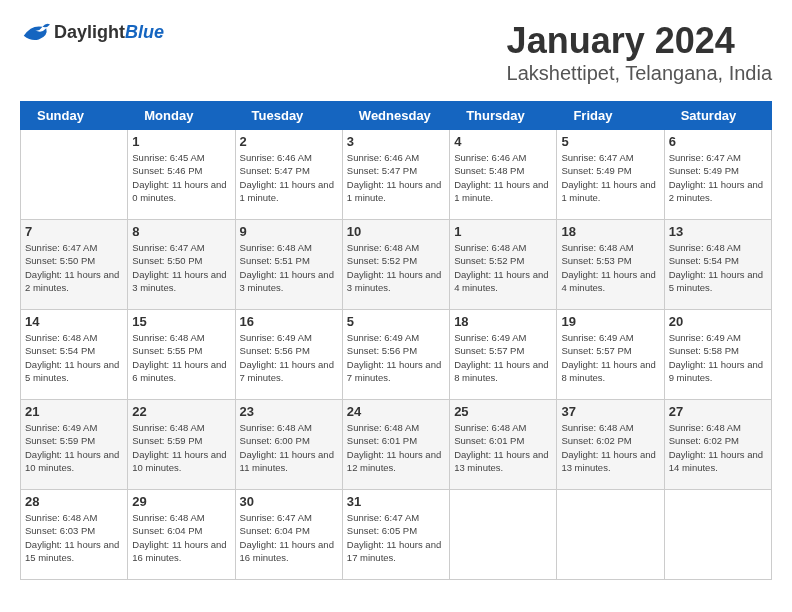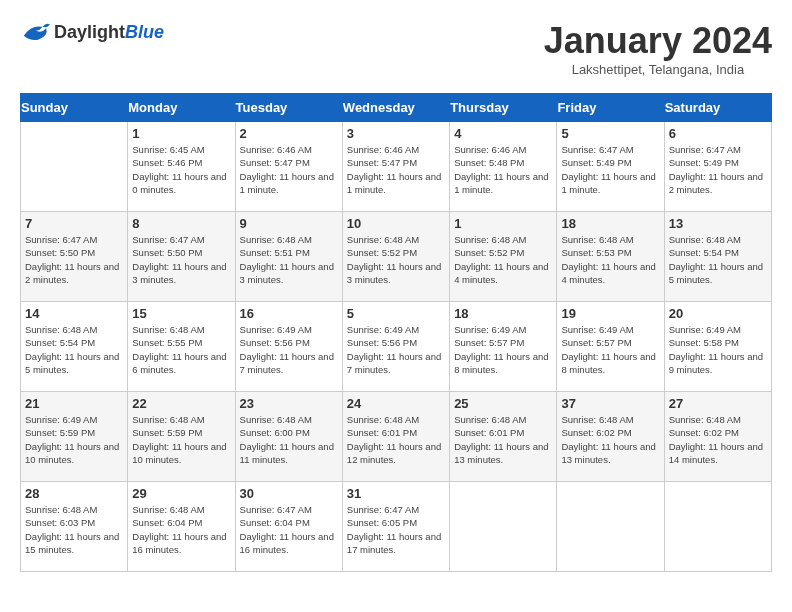--- a/index.html
+++ b/index.html
@@ -30,40 +30,40 @@
       font-size: 18px;
       font-weight: bold;
       color: #1565c0;
       font-style: italic;
     }
     .logo-bird {
       width: 30px;
       height: 24px;
     }
     .title-area {
-      text-align: center;
+      text-align: left;
     }
     .main-title {
       font-size: 36px;
       font-weight: bold;
       color: #333;
     }
     .subtitle {
-      font-size: 13px;
+      font-size: 20px;
       color: #555;
     }
     .calendar {
       width: 100%;
       border-collapse: collapse;
       font-size: 11px;
     }
     .calendar th {
       background-color: #1565c0;
       color: #fff;
-      padding: 6px 0;
+      padding: 6px 16px;
       text-align: left;
       font-size: 13px;
       font-weight: bold;
       border: 1px solid #1565c0;
     }
     .calendar td {
       border: 1px solid #ccc;
       vertical-align: top;
       padding: 4px;
       height: 90px;

